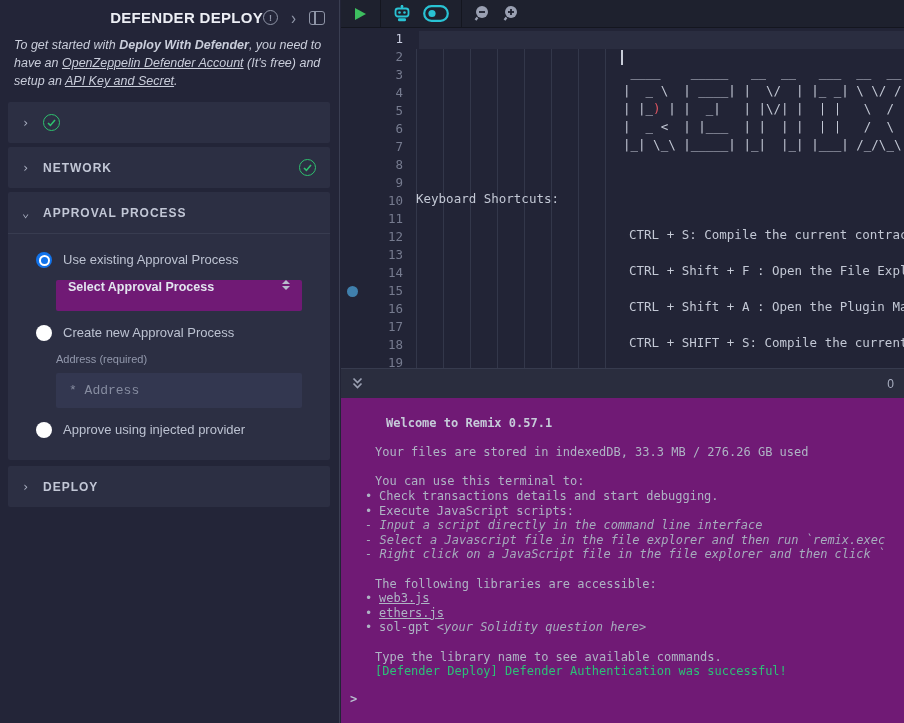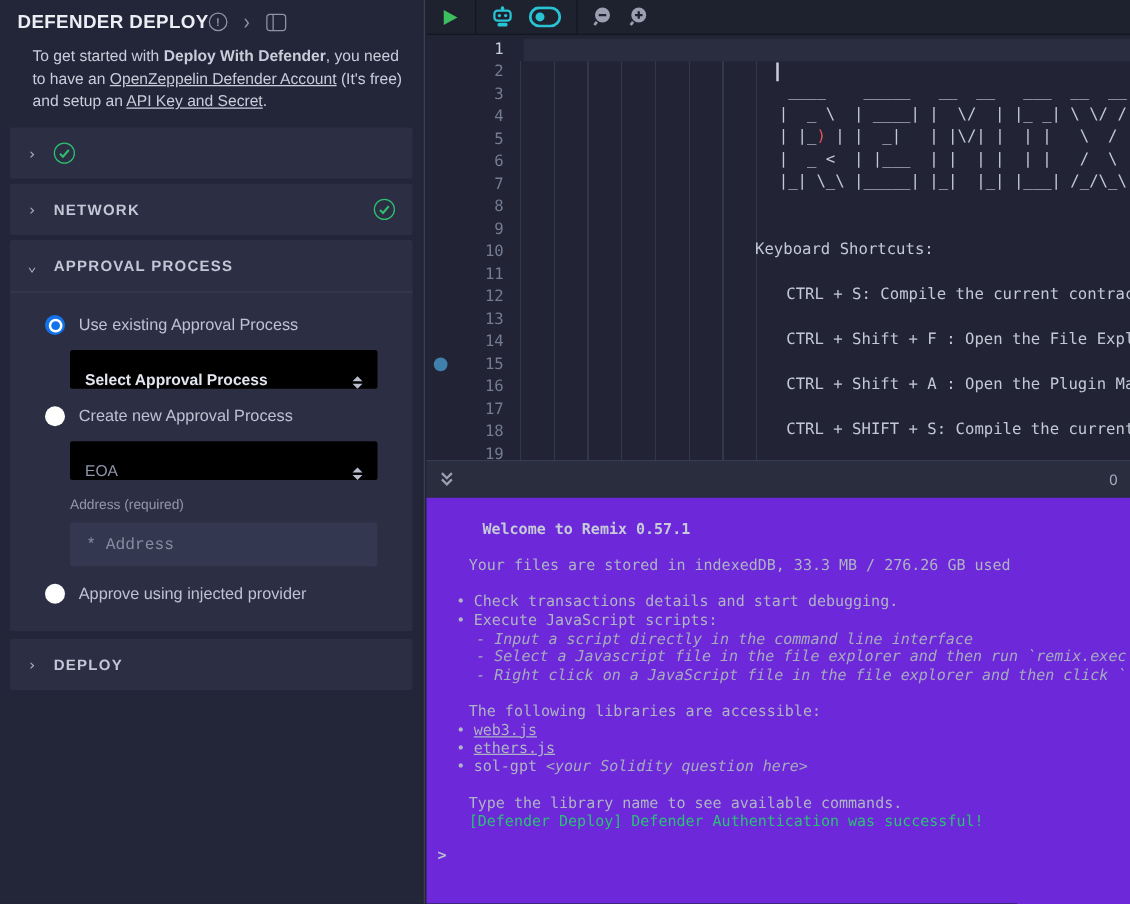--- a/index.html
+++ b/index.html
@@ -9,39 +9,39 @@
     font-family:"Liberation Sans", sans-serif;
     position:relative;
     color:#ced2de;
   }
   
   .panel {
     position:absolute; left:0; top:0; width:340px; height:723px;
     background:#232538; border-right:1px solid #3a3e52;
   }
   .panel-head {
-    display:flex; align-items:center; justify-content:flex-start;
+    display:flex; align-items:center; justify-content:flex-end;
     padding:9px 14px 0 14px;
   }
   .panel-title { font-size:15px; font-weight:bold; color:#eceef4; letter-spacing:.3px; }
   .head-icons { display:flex; align-items:center; gap:13px; color:#8e94a6; }
   .icon-circle-info {
     width:15px; height:15px; border:1.5px solid #8e94a6; border-radius:50%;
     display:flex; align-items:center; justify-content:center;
     font-size:9px; font-weight:bold; color:#8e94a6;
   }
   .icon-chevron-r { font-size:15px; color:#8e94a6; line-height:1; transform:scaleY(1.2); }
   .icon-panel-split {
     width:16px; height:14px; border:1.6px solid #8e94a6; border-radius:3px; position:relative;
   }
   .icon-panel-split::after {
     content:""; position:absolute; left:4px; top:0; bottom:0; width:1.6px; background:#8e94a6;
   }
   .panel-intro {
-    padding:10px 14px 12px 26px; font-size:12.5px; line-height:18px; color:#c9cdda;
+    padding:10px 14px 12px 14px; font-size:12.5px; line-height:18px; color:#c9cdda;font-style:italic;
   }
   .card {
     background:#2c2f43; margin:0 9px 4px 8px; border-radius:2px;
   }
   .sec-head {
     height:41px; display:flex; align-items:center; gap:11px; padding:0 14px; cursor:pointer;
   }
   .sec-chev { color:#aab0c2; font-size:12px; width:10px; font-family:"DejaVu Sans Mono",monospace; }
   .sec-label { font-size:12px; font-weight:bold; letter-spacing:1px; color:#c2c7d6; flex:1; }
   .check-badge {
@@ -58,22 +58,22 @@
   .radio.sel::before {
     content:""; position:absolute; left:2.5px; top:2.5px; width:11px; height:11px;
     border-radius:50%; background:#fff;
   }
   .radio.sel::after {
     content:""; position:absolute; left:4.5px; top:4.5px; width:7px; height:7px;
     border-radius:50%; background:#1273eb;
   }
   .radio-label { font-size:13px; color:#bcc2d1; }
   .select-box {
-    margin:0 0 14px 20px; width:246px; height:31px; background:#000000; border-radius:2px;
-    display:flex; align-items:flex-end; justify-content:space-between;
+    margin:0 0 14px 20px; width:246px; height:31px; background:#701a75; border-radius:2px;
+    display:flex; align-items:flex-start; justify-content:space-between;
     padding:0 12px; cursor:pointer;
   }
   .select-box .val { font-size:12.5px; font-weight:bold; color:#e2e5ee; }
   .select-box.muted .val { font-weight:normal; color:#9096aa; }
   .sort-arrows { display:flex; flex-direction:column; gap:2px; align-items:center; }
   .sort-arrows i { display:block; width:0; height:0; border-left:4px solid transparent; border-right:4px solid transparent; }
   .sort-arrows .up { border-bottom:4px solid #b8bdcd; }
   .sort-arrows .dn { border-top:4px solid #b8bdcd; }
   .field-label { margin:4px 0 8px 20px; font-size:11px; color:#9298ac; }
   .addr-input {
@@ -102,41 +102,41 @@
     height:18px; line-height:18px; text-align:right; font:12.5px "DejaVu Sans Mono",monospace;
     color:#767b8f; cursor:pointer;
   }
   .gutter .num.active { color:#c9cde0; }
   .breakpoint { position:absolute; left:6px; top:257px; width:11px; height:11px; border-radius:50%; background:#4080ad; }
   .code { position:absolute; left:75px; top:18px; right:0; }
   .code .cline {
     height:18px; line-height:18px; white-space:pre; font:12.5px "DejaVu Sans Mono",monospace; color:#c3c8d5;
   }
   .code .ind-art { padding-left:207px; }
-  .code .ind-kb  { padding-left:188px; }
+  .code .ind-kb  { }
   .code .ind-ctrl{ padding-left:213px; }
   .red { color:#e05561; }
   
   .termbar {
     position:absolute; left:0; top:368px; right:0; height:30px; background:#2a2d3e;
     border-top:1px solid #373b4e; display:flex; align-items:center; padding:0 10px; z-index:3;
   }
   .termbar .badge { margin-left:auto; font-size:12px; color:#aab0c2; }
   
   .terminal {
-    position:absolute; left:0; top:398px; right:0; bottom:0; background:#6d28d9; overflow:hidden;
+    position:absolute; left:0; top:398px; right:0; bottom:0; background:#701a75; overflow:hidden;
     font:12px "DejaVu Sans Mono",monospace; color:#aeb4c4;
   }
   .t-lines { padding-top:18px; }
   .t-line { height:14.6px; line-height:14.6px; white-space:pre; position:relative; }
   .k-welcome { padding-left:45px; font-weight:bold; color:#c6cbd9; }
   .k-text { padding-left:34px; }
   .k-bullet { padding-left:38px; }
   .k-bullet::before { content:"\2022"; position:absolute; left:24px; color:#aeb4c4; }
-  .k-dash { padding-left:40px; }
+  .k-dash { padding-left:24px; }
   .k-blank { }
   .italic { font-style:italic; color:#a6acbd; }
   .link-u { text-decoration:underline; cursor:pointer; }
   .success { color:#2cc077; }
   .prompt { margin-top:12px; padding-left:9px; font-weight:bold; color:#b8bfcf; height:16px; line-height:16px; }
 </style>
 </head>
 <body>
 
 <div class="panel">
@@ -186,27 +186,20 @@
       <div class="select-box">
         <span class="val">Select Approval Process</span>
         <span class="sort-arrows">
             <i class="up"></i>
             <i class="dn"></i>
           </span>
       </div>
       <div class="radio-row">
         <span class="radio"></span>
         <span class="radio-label">Create new Approval Process</span>
-      </div>
-      <div class="select-box muted">
-        <span class="val">EOA</span>
-        <span class="sort-arrows">
-            <i class="up"></i>
-            <i class="dn"></i>
-          </span>
       </div>
       <div class="field-label">Address (required)</div>
       <input class="addr-input" placeholder="* Address" style="">
       <div class="radio-row" style="margin-bottom:2px;">
         <span class="radio"></span>
         <span class="radio-label">Approve using injected provider</span>
       </div>
     </div>
   </div>
 
@@ -319,20 +312,21 @@
     </div>
     <div class="badge">0</div>
   </div>
 
   <div class="terminal">
     <div class="t-lines" id="tlines">
         <div class="t-line k-welcome"><span>Welcome to Remix 0.57.1</span></div>
         <div class="t-line k-blank"></div>
         <div class="t-line k-text"><span>Your files are stored in indexedDB, 33.3 MB / 276.26 GB used</span></div>
         <div class="t-line k-blank"></div>
+        <div class="t-line k-text"><span>You can use this terminal to:</span></div>
         <div class="t-line k-bullet"><span>Check transactions details and start debugging.</span></div>
         <div class="t-line k-bullet"><span>Execute JavaScript scripts:</span></div>
         <div class="t-line k-dash"><span class="italic">- Input a script directly in the command line interface</span></div>
         <div class="t-line k-dash"><span class="italic">- Select a Javascript file in the file explorer and then run `remix.exec</span></div>
         <div class="t-line k-dash"><span class="italic">- Right click on a JavaScript file in the file explorer and then click `</span></div>
         <div class="t-line k-blank"></div>
         <div class="t-line k-text"><span>The following libraries are accessible:</span></div>
         <div class="t-line k-bullet"><span class="link-u">web3.js</span></div>
         <div class="t-line k-bullet"><span class="link-u">ethers.js</span></div>
         <div class="t-line k-bullet"><span>sol-gpt </span><span class="italic">&lt;your Solidity question here&gt;</span></div>

